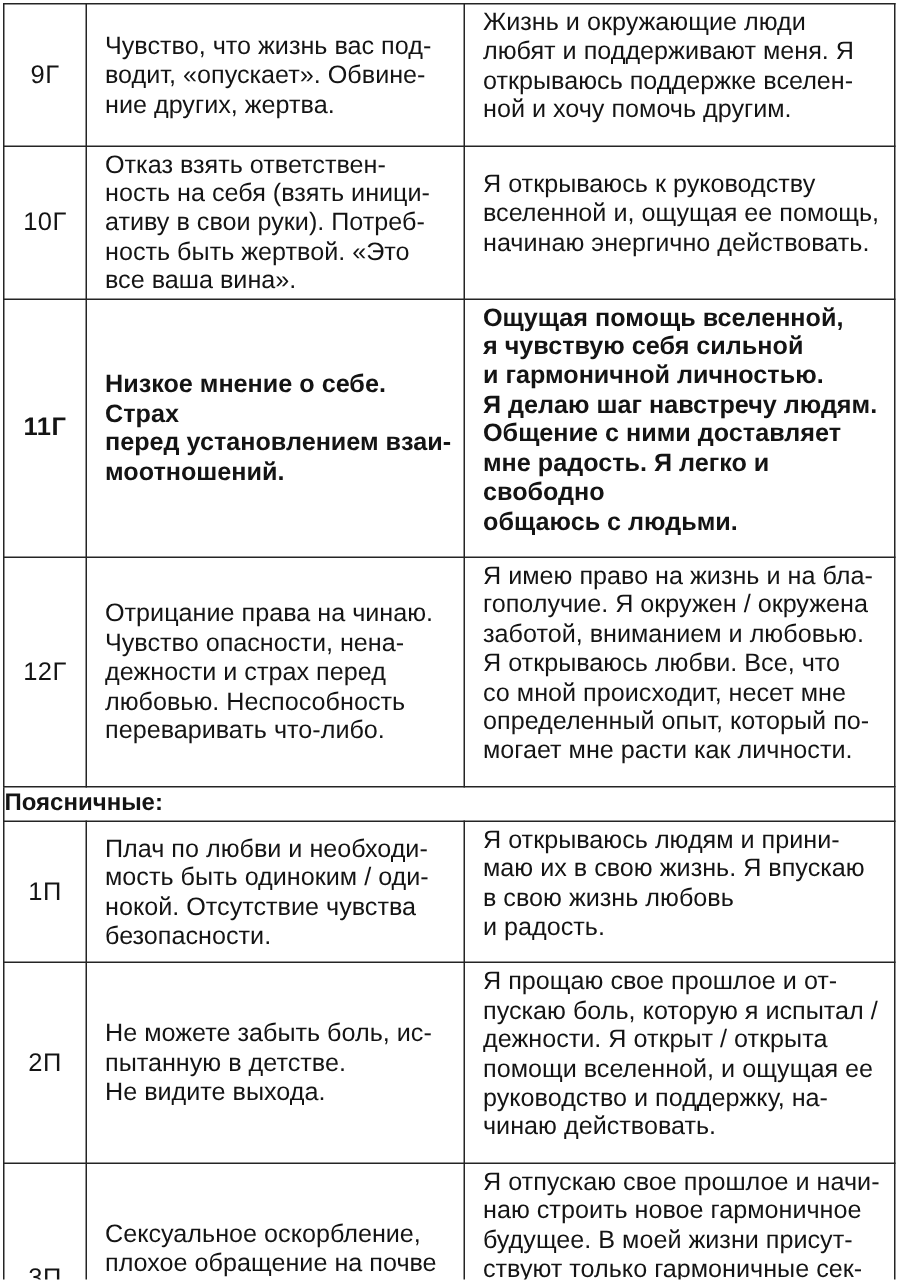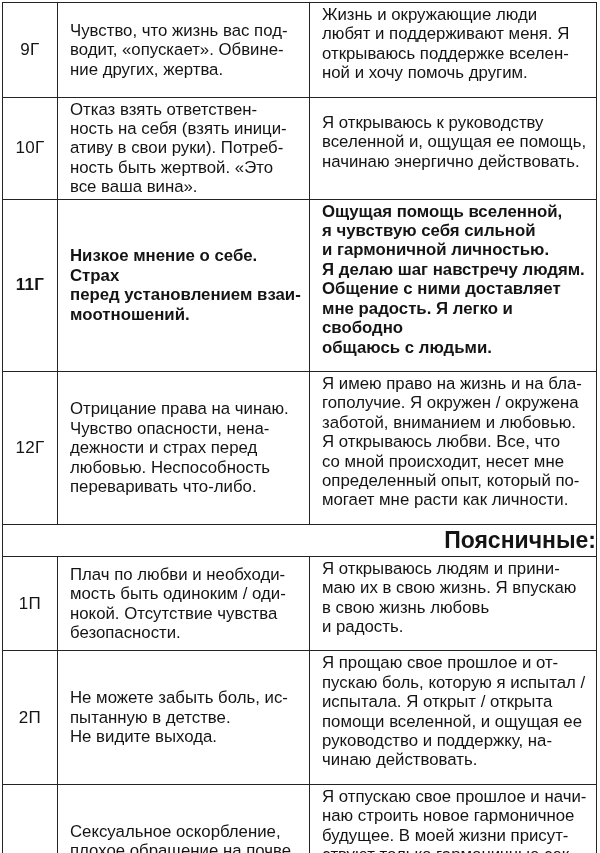--- a/index.html
+++ b/index.html
@@ -45,23 +45,23 @@
     padding: 2px 4px 14px 12px;
     margin-top: 31px;
   }
   td.problem-cell, td.affirmation-cell {
     white-space: pre-line;
     font-size: 16.8px;
     line-height: 19.4px;
     text-align: left;
   }
   td.section-cell {
-    text-align: right;
+    text-align: left;
     font-weight: bold;
-    font-size: 23px;
+    font-size: 16px;
     padding: 2px 0;
     height: 22px;
   }
   tr.r0 td { height: 83px; }
   tr.r1 td { height: 95px; }
   tr.r2 td { height: 143px; font-weight: bold; }
   tr.r3 td { height: 140px; }
   tr.r4 td { height: 87px; }
   tr.r5 td { height: 119px; }
   tr.r6 td { height: 134px; }
@@ -135,21 +135,21 @@
 в свою жизнь любовь
 и радость.</td>
       </tr>
       <tr class="r5">
         <td class="label-cell">2П</td>
         <td class="problem-cell">Не можете забыть боль, ис-
 пытанную в детстве.
 Не видите выхода.</td>
         <td class="affirmation-cell">Я прощаю свое прошлое и от-
 пускаю боль, которую я испытал /
-испытала. Я открыт / открыта
+дежности. Я открыт / открыта
 помощи вселенной, и ощущая ее
 руководство и поддержку, на-
 чинаю действовать.</td>
       </tr>
       <tr class="r6">
         <td class="label-cell">3П</td>
         <td class="problem-cell">Сексуальное оскорбление,
 плохое обращение на почве
 секса. Вина. Ненависть к
 себе.</td>

